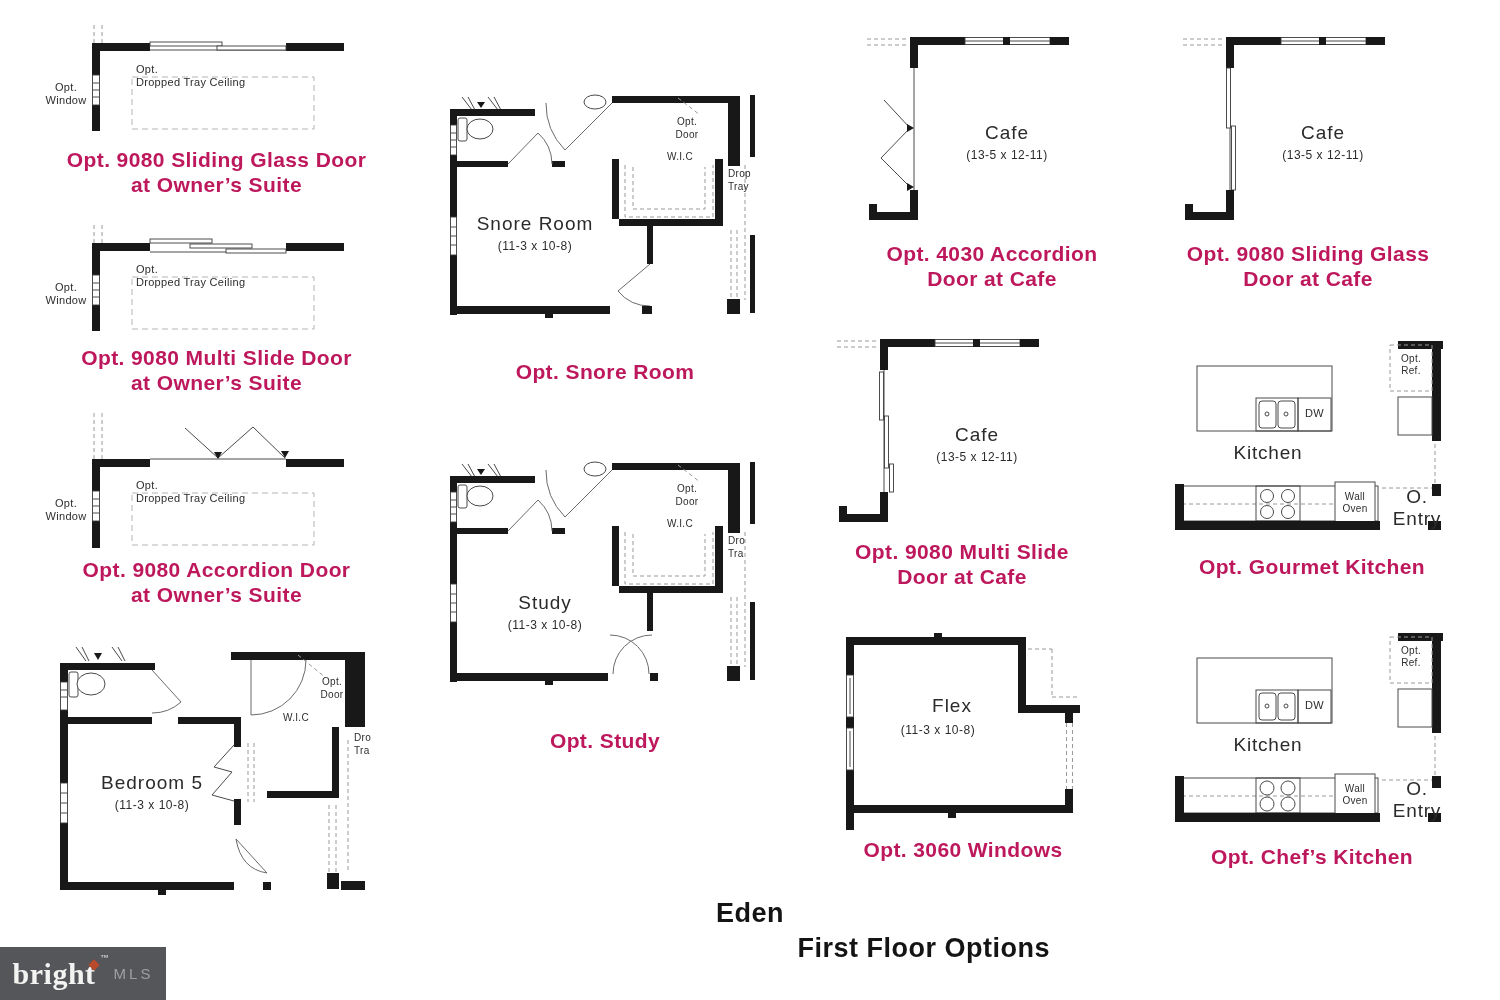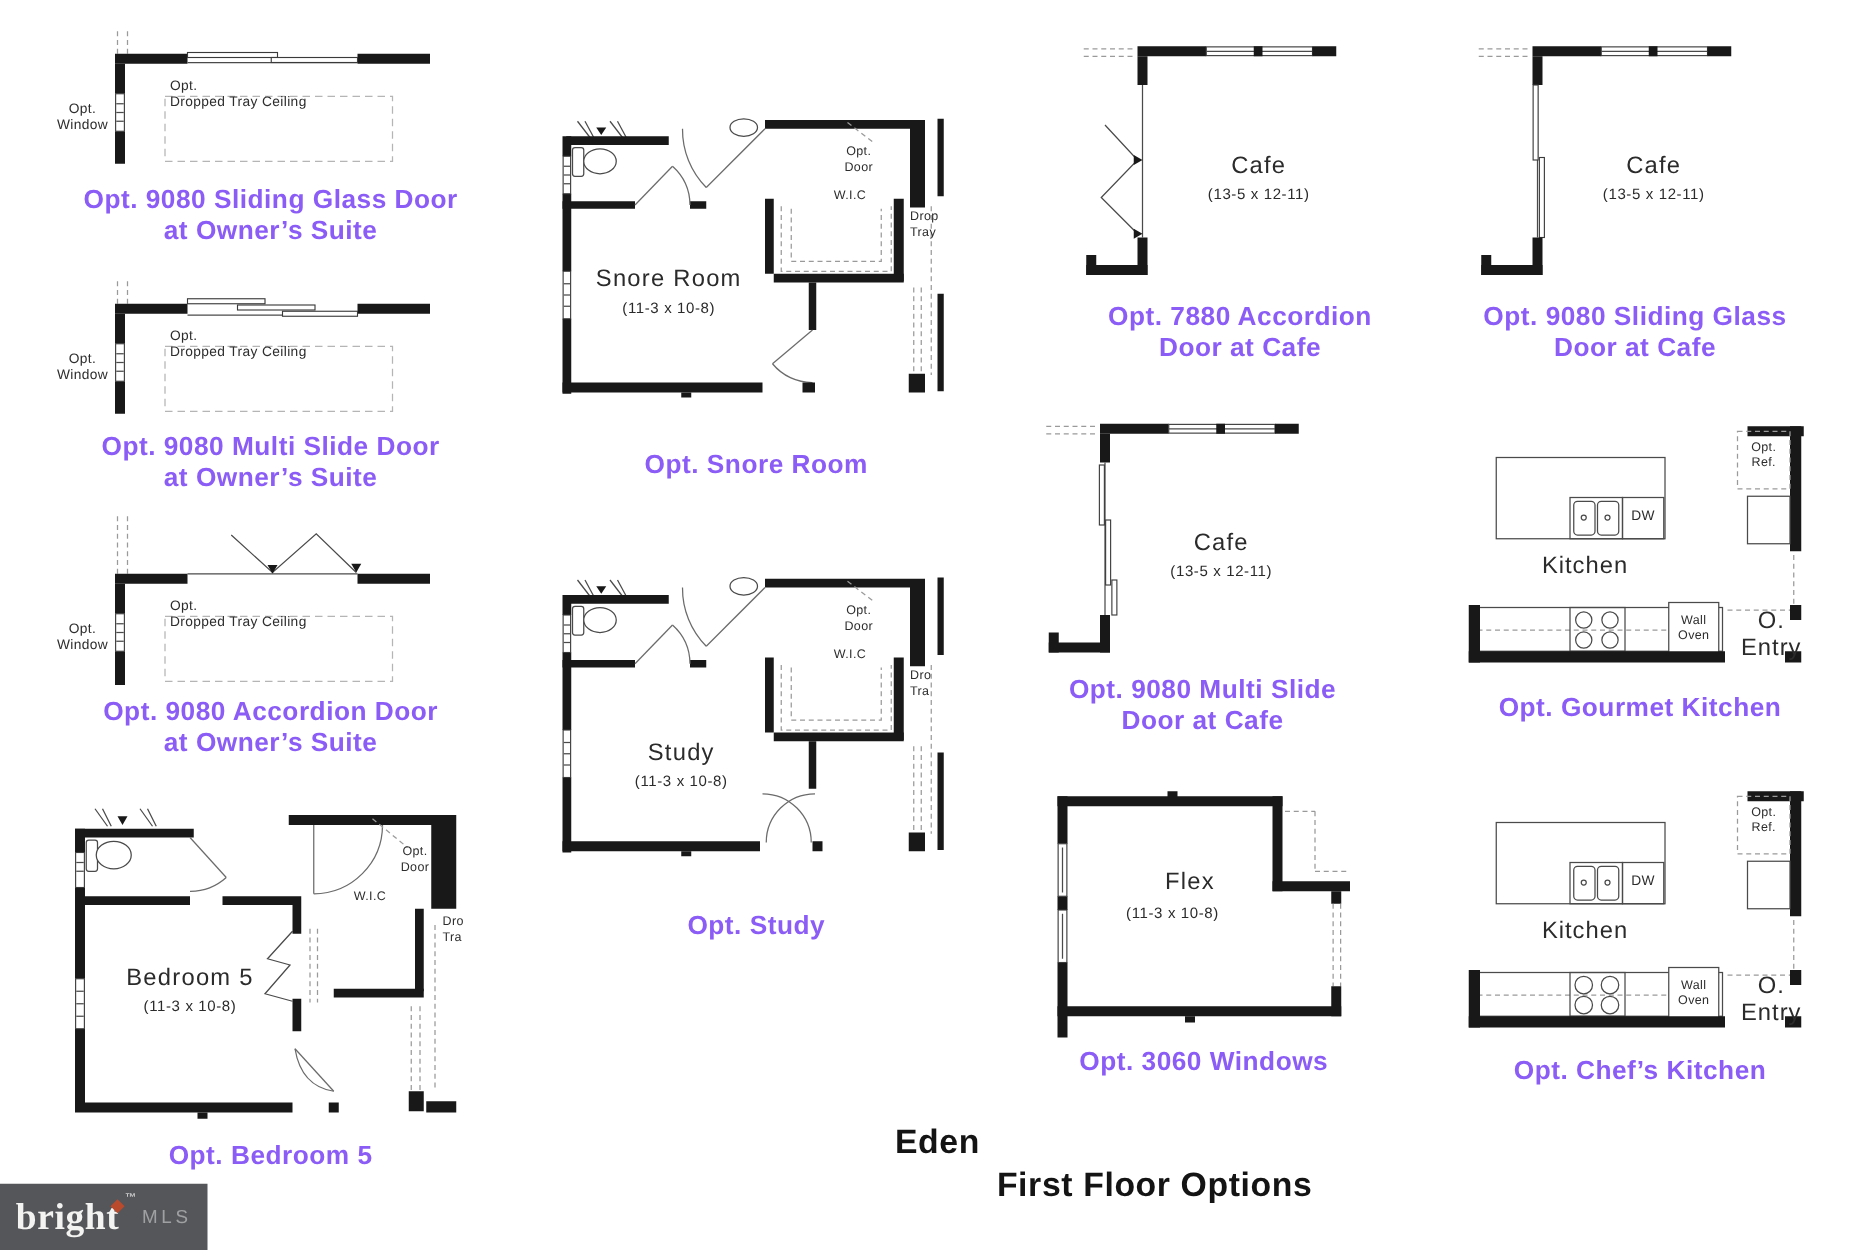--- a/index.html
+++ b/index.html
@@ -16,21 +16,21 @@
   .win{fill:#fff;stroke:#3a3a3a;stroke-width:0.9;}
   .dash{stroke:#9a9a9a;stroke-width:1;fill:none;stroke-dasharray:4 3;}
   .tray{stroke:#b5b5b5;stroke-width:1;fill:none;stroke-dasharray:6 4;}
   
   .lbl{position:absolute;font-size:11px;line-height:13px;color:#2d2d2d;white-space:pre-line;
        text-align:center;letter-spacing:0.3px;}
   .lbl.left{text-align:left;}
   .room{font-size:19px;line-height:22px;letter-spacing:1px;color:#2b2b2b;font-weight:500;}
   .dims{font-size:12px;line-height:18px;letter-spacing:0.5px;color:#2b2b2b;}
   .big{font-size:19px;line-height:22px;letter-spacing:0.8px;color:#2b2b2b;font-weight:500;}
-  .caption{text-align:center;font-size:21px;font-weight:600;color:#8b5cf6;line-height:25px;
+  .caption{text-align:center;font-size:21px;font-weight:600;color:#be185d;line-height:25px;
            letter-spacing:0.4px;white-space:pre-line;}
   .title{position:absolute;left:450px;top:896px;width:600px;text-align:center;}
   .title .t1{font-size:27px;font-weight:700;letter-spacing:0.5px;color:#141414;line-height:34px;}
   .title .t2{font-size:27px;font-weight:700;letter-spacing:0.5px;color:#141414;line-height:37px;text-align:right;}
   
   .logo{position:absolute;left:0;top:947px;width:166px;height:53px;background:#55565a;
         display:flex;align-items:center;justify-content:center;}
   .brandwrap{position:relative;font-family:"Liberation Serif",serif;font-weight:700;
              font-size:30px;color:#f3f3f1;letter-spacing:0.5px;padding-right:10px;}
   .diamond{position:absolute;right:8px;top:4px;width:8px;height:8px;background:#b94a2c;
@@ -175,21 +175,20 @@
           <rect class="wall" x="293" y="236" width="24" height="9"></rect>
       </svg>
       <div class="lbl room" style="left:58px;top:127px;width:160px;">Bedroom 5</div>
       <div class="lbl dims" style="left:58px;top:151px;width:160px;">(11-3 x 10-8)</div>
       <div class="lbl" style="left:252px;top:66px;width:60px;font-size:10px;">W.I.C</div>
       <div class="lbl" style="left:288px;top:30px;width:60px;font-size:10px;">Opt.
 Door</div>
       <div class="lbl left" style="left:340px;top:86px;width:40px;font-size:10px;">Dro
 Tra</div>
     </div>
-    <div class="caption" style="margin-top:5px;">Opt. Bedroom 5</div>
   </div>
 
   <div class="panel" style="left:450px;top:95px;width:310px;">
     <div class="plan" style="height:260px;">
       <svg width="305" height="260" viewBox="0 0 305 260">
         <line class="thin" x1="12" y1="2" x2="22" y2="15"></line>
           <line class="thin" x1="18" y1="2" x2="25" y2="15"></line>
         <line class="thin" x1="38" y1="2" x2="48" y2="15"></line>
           <line class="thin" x1="44" y1="2" x2="51" y2="15"></line>
         <polygon fill="#181818" points="27,7 35,7 31,13"></polygon>
@@ -322,21 +321,21 @@
         <polyline class="thin" points="17,70 43,98 14,128 43,157"></polyline>
         <polygon fill="#181818" points="40,94 47,98 40,102"></polygon>
           <polygon fill="#181818" points="40,153 47,157 40,161"></polygon>
         <rect class="wall" x="43" y="160" width="8" height="30"></rect>
         <rect class="wall" x="2" y="182" width="49" height="8"></rect>
           <rect class="wall" x="2" y="174" width="8" height="16"></rect>
       </svg>
       <div class="lbl room" style="left:65px;top:92px;width:150px;">Cafe</div>
       <div class="lbl dims" style="left:65px;top:116px;width:150px;">(13-5 x 12-11)</div>
     </div>
-    <div class="caption" style="margin-top:6px;">Opt. 7880 Accordion
+    <div class="caption" style="margin-top:6px;">Opt. 4030 Accordion
 Door at Cafe</div>
   </div>
 
   <div class="panel" style="left:1183px;top:30px;width:250px;">
     <div class="plan" style="height:205px;">
       <svg width="250" height="205" viewBox="0 0 250 205">
         <line class="dash" x1="0" y1="9" x2="42" y2="9"></line>
           <line class="dash" x1="0" y1="15" x2="42" y2="15"></line>
         <rect class="wall" x="43" y="7" width="55" height="8"></rect>
         <rect class="win" x="98" y="7.5" width="85" height="7"></rect>

